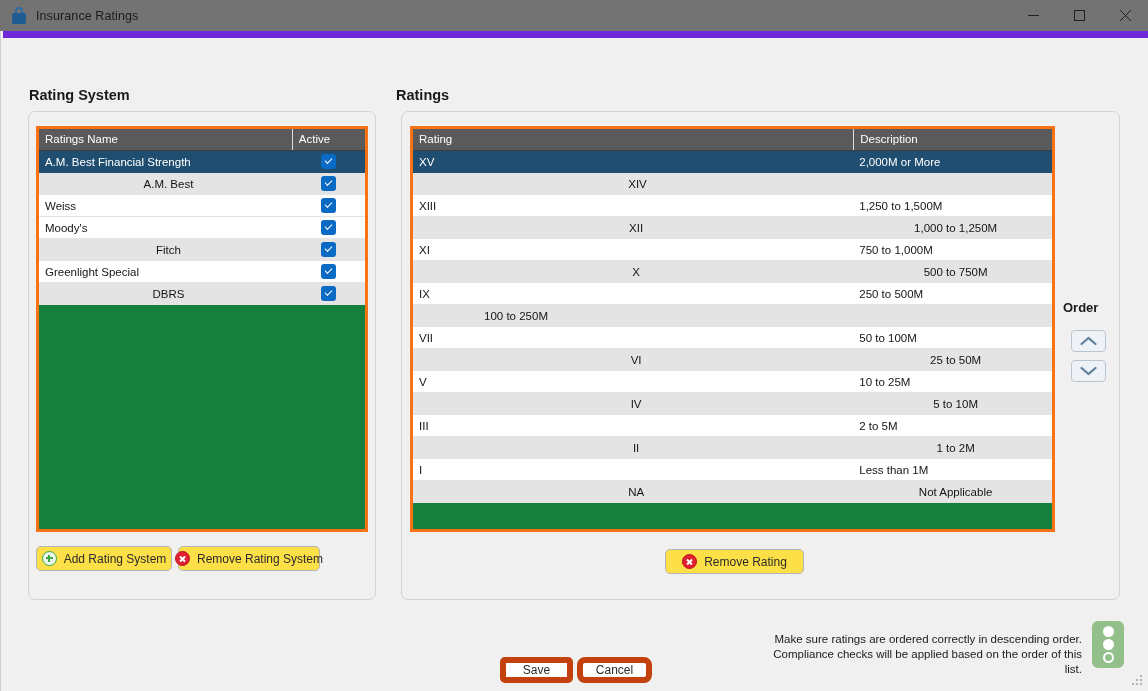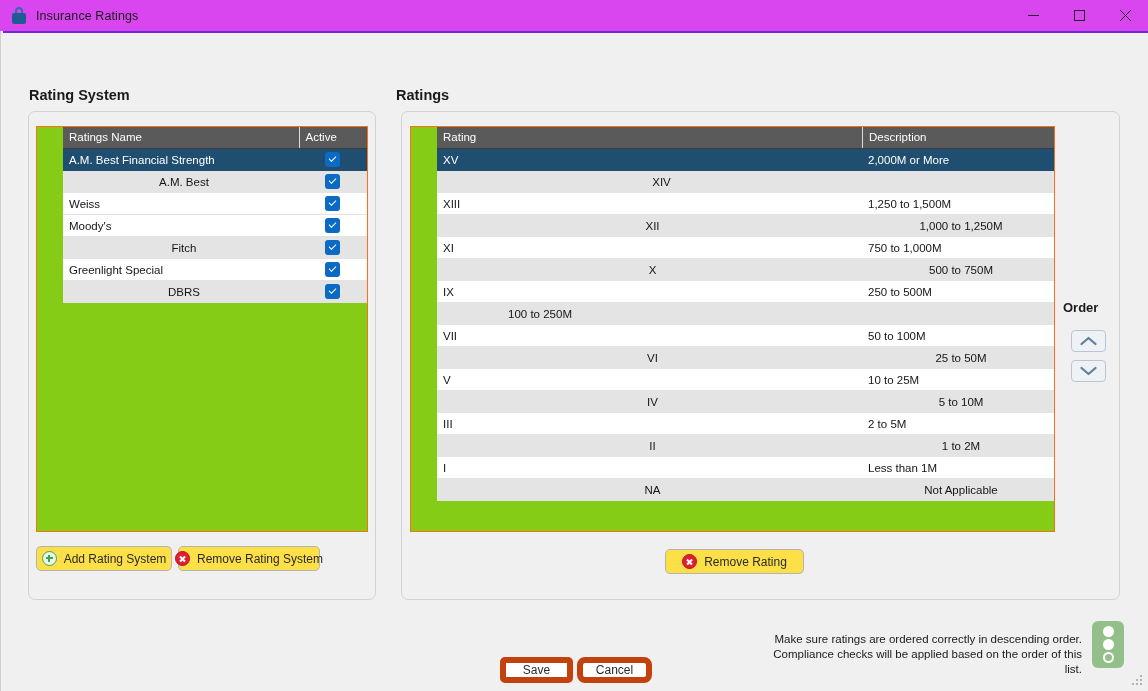--- a/index.html
+++ b/index.html
@@ -16,22 +16,22 @@
     height: 691px;
     background: #f0f0f0;
     box-sizing: border-box;
   }
 
   
   .titlebar {
     position: absolute;
     left: 0; top: 0;
     width: 1148px; height: 31px;
-    background: #d946ef;
-    border-bottom: 2px solid #6d28d9;
+    background: #737373;
+    border-bottom: 7px solid #6d28d9;
     display: flex;
     align-items: center;
   }
   .title-lock {
     margin-left: 11px;
     width: 16px; height: 17px;
     position: relative;
     flex: none;
   }
   .title-lock .shackle {
@@ -94,25 +94,24 @@
     border: 1px solid #d3d3d3;
     border-radius: 7px;
     box-sizing: border-box;
   }
   #gb-left  { left: 28px;  top: 111px; width: 348px; height: 489px; }
   #gb-right { left: 401px; top: 111px; width: 719px; height: 489px; }
 
   
   .grid {
     position: absolute;
-    background: #84cc16;
-    border: 1px solid #f97316;
+    background: #15803d;
+    border: 3px solid #f97316;
     box-sizing: border-box;
     overflow: hidden;
-    padding-left: 26px;
   }
   #grid-left  { left: 36px;  top: 126px; width: 332px; height: 406px; }
   #grid-right { left: 410px; top: 126px; width: 645px; height: 406px; }
 
   .grid-head {
     display: flex;
     height: 21px;
     background: #5a5a5a;
     color: #fff;
     font-size: 11.5px;

